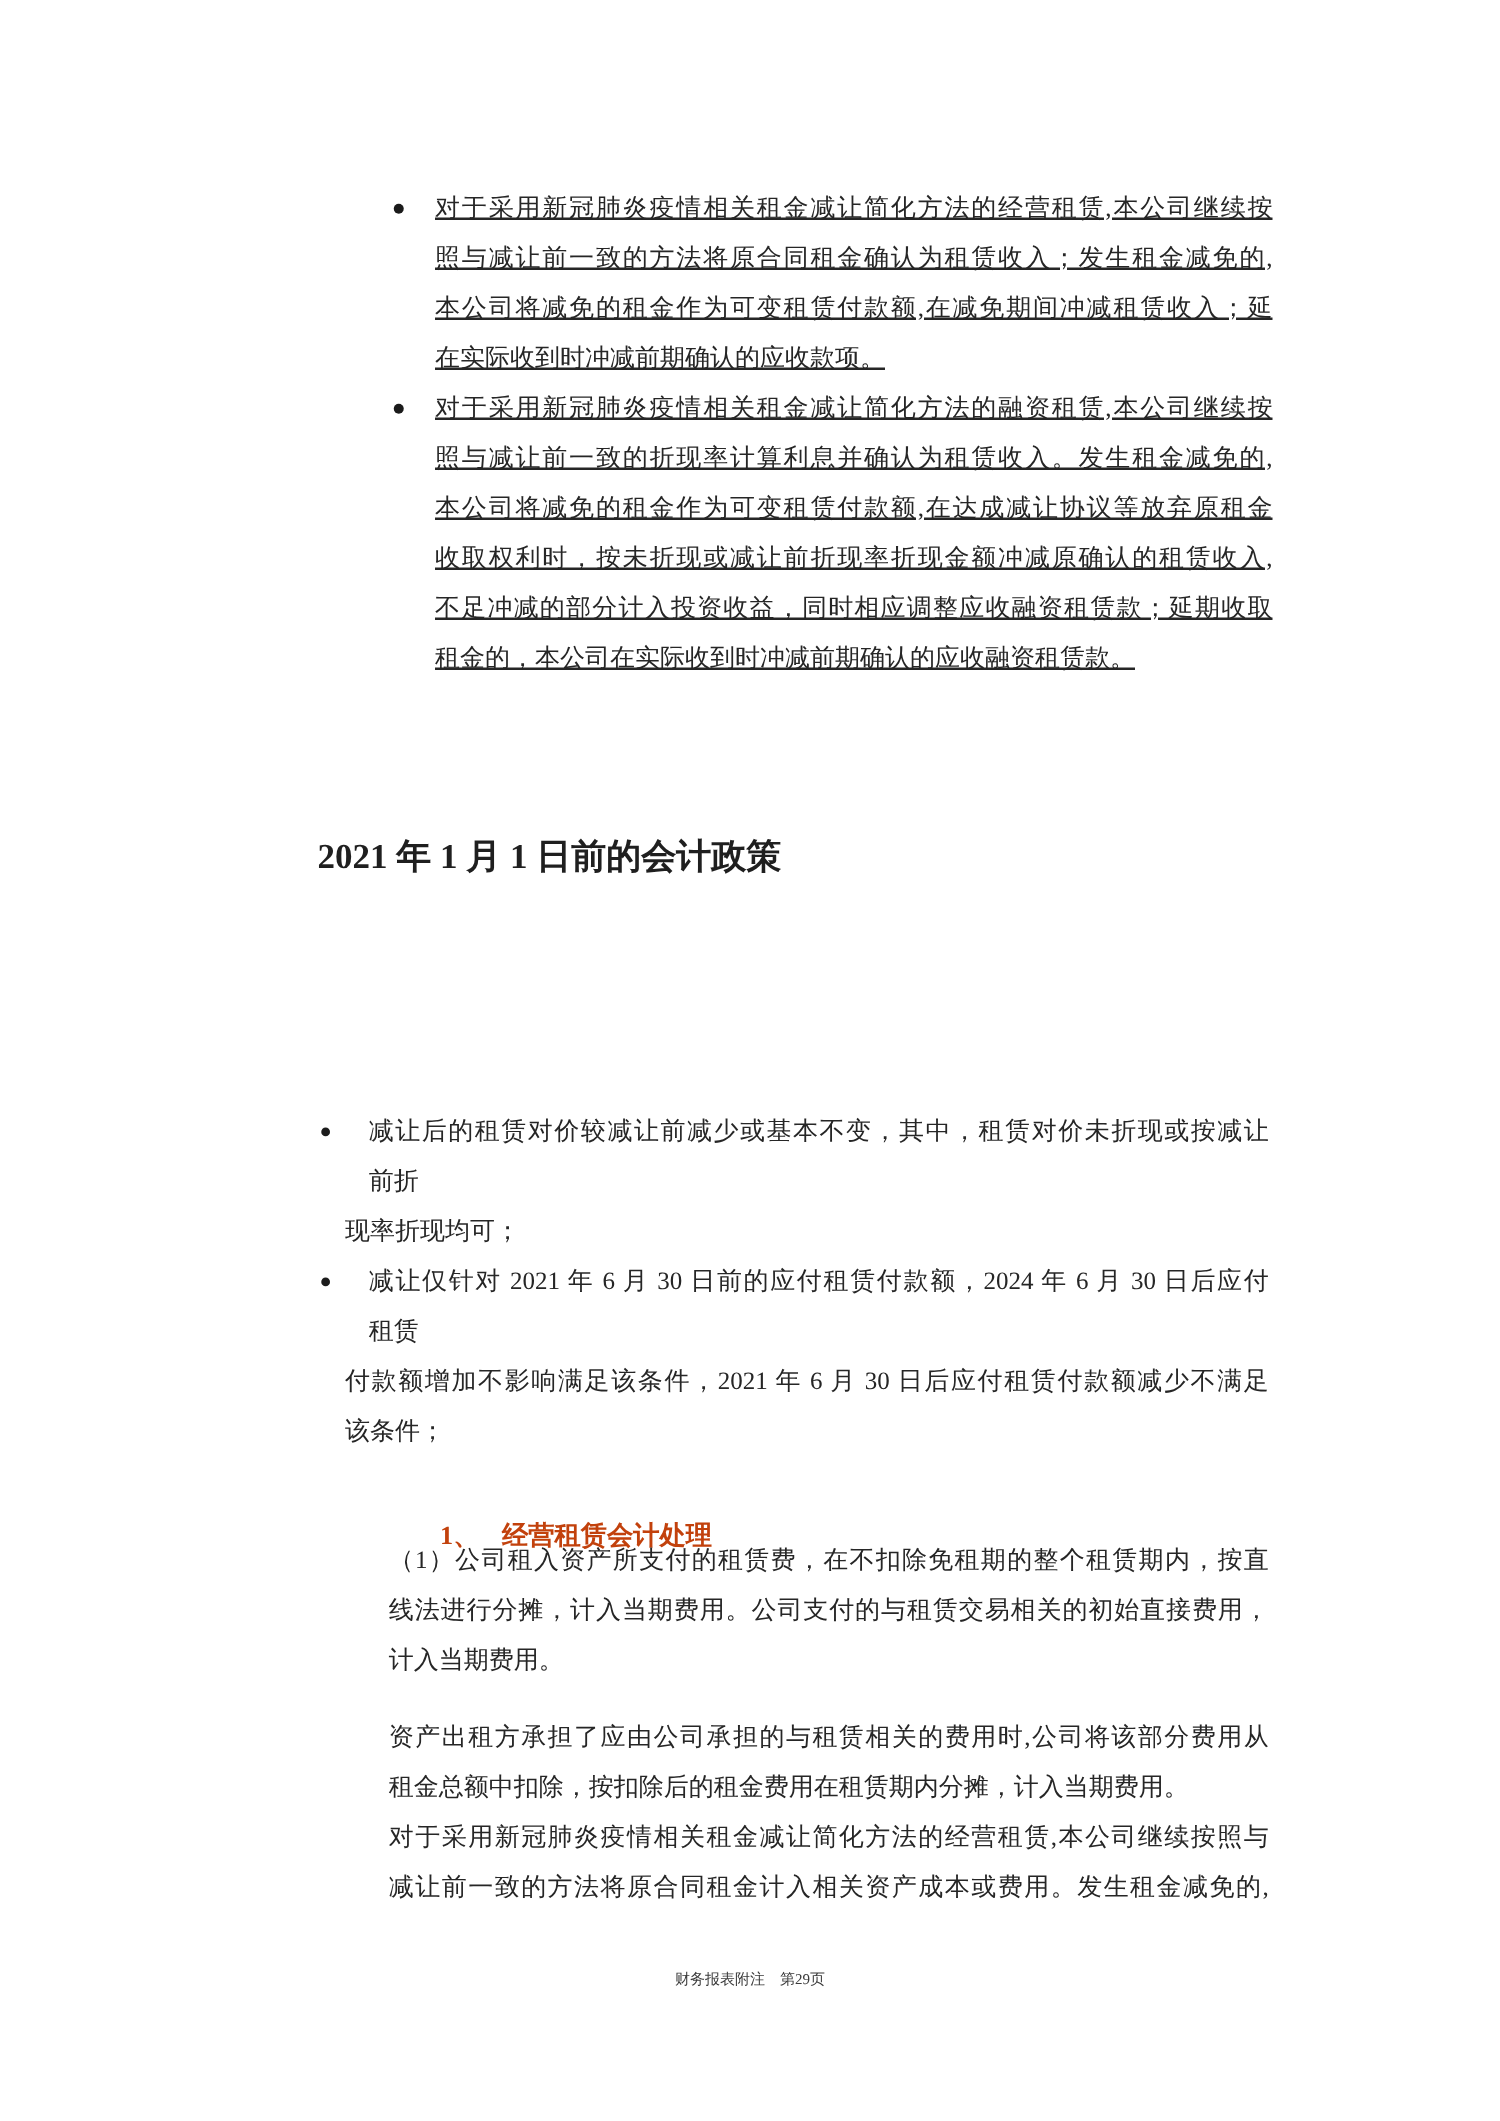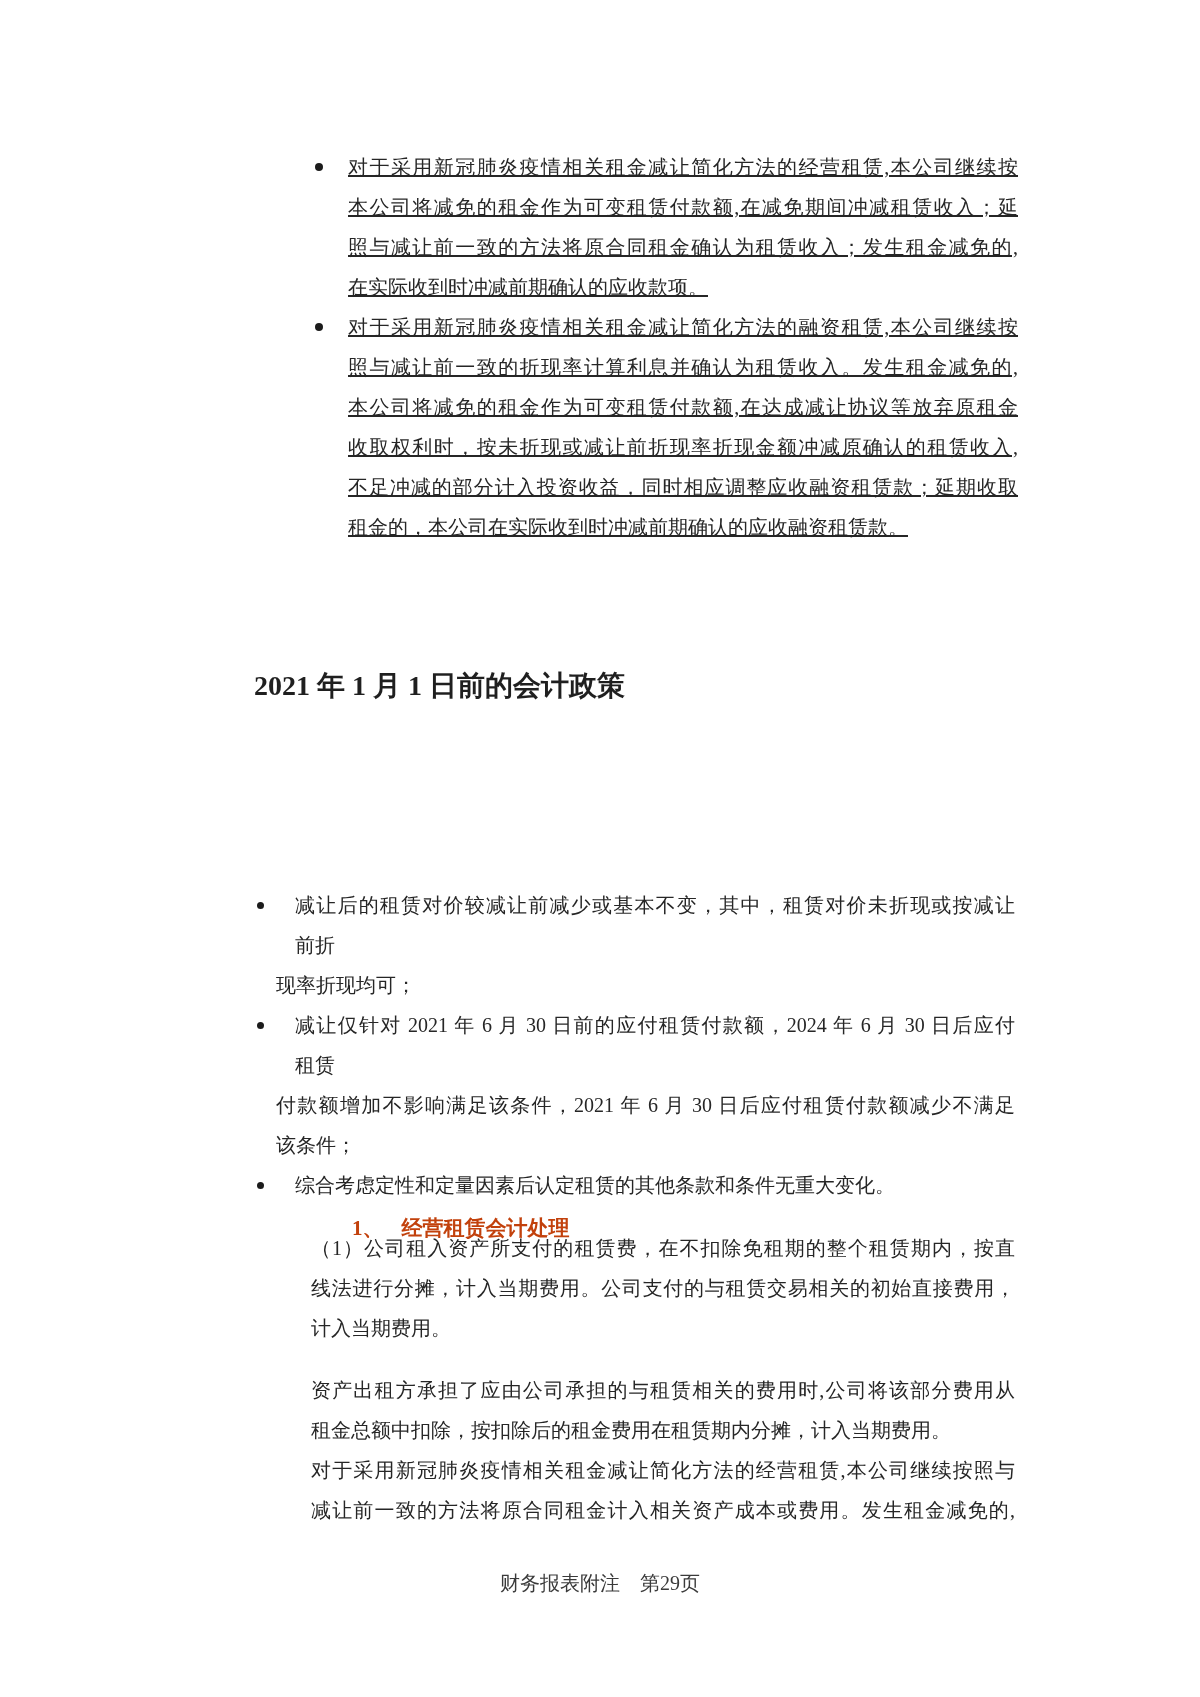--- a/index.html
+++ b/index.html
@@ -56,35 +56,35 @@
   .num-heading .num{margin-right:18px;}
   
   .subp{left:311px;width:704px;}
   .subp1{top:1228px;}
   .subp2{top:1370px;}
   .subp3{top:1450px;}
   
   .footer{
     left:0;top:1568px;width:1200px;
     text-align:center;
-    font-size:20px;line-height:30px;color:#3a3a3a;
+    font-size:12px;line-height:30px;color:#3a3a3a;
   }
 </style>
 </head>
 <body>
 
 <div class="page">
 
   <section class="abs top-list">
     <div class="li">
       <span class="dot"></span>
       <div class="li-body">
           <div class="line j">对于采用新冠肺炎疫情相关租金减让简化方法的经营租赁,本公司继续按</div>
+          <div class="line j">照与减让前一致的方法将原合同租金确认为租赁收入；发生租金减免的,</div>
           <div class="line j">本公司将减免的租金作为可变租赁付款额,在减免期间冲减租赁收入；延</div>
-          <div class="line j">照与减让前一致的方法将原合同租金确认为租赁收入；发生租金减免的,</div>
           <div class="line">在实际收到时冲减前期确认的应收款项。</div>
         </div>
     </div>
     <div class="li">
       <span class="dot"></span>
       <div class="li-body">
           <div class="line j">对于采用新冠肺炎疫情相关租金减让简化方法的融资租赁,本公司继续按</div>
           <div class="line j">照与减让前一致的折现率计算利息并确认为租赁收入。发生租金减免的,</div>
           <div class="line j">本公司将减免的租金作为可变租赁付款额,在达成减让协议等放弃原租金</div>
           <div class="line j">收取权利时，按未折现或减让前折现率折现金额冲减原确认的租赁收入,</div>
@@ -112,26 +112,20 @@
       <span class="dot"></span>
       <div class="cond-body">
           <div class="line j">减让仅针对 2021 年 6 月 30 日前的应付租赁付款额，2024 年 6 月 30 日后应付</div>
           <div class="line">租赁</div>
         </div>
       <div class="hang">
           <div class="line j">付款额增加不影响满足该条件，2021 年 6 月 30 日后应付租赁付款额减少不满足</div>
           <div class="line">该条件；</div>
         </div>
     </div>
-    <div class="cond">
-      <span class="dot"></span>
-      <div class="cond-body">
-          <div class="line">综合考虑定性和定量因素后认定租赁的其他条款和条件无重大变化。</div>
-        </div>
-    </div>
   </section>
 
   <div class="abs num-heading">
     <span class="num">1、</span><span>经营租赁会计处理</span>
   </div>
 
   <div class="abs subp subp1">
       <div class="line j">（1）公司租入资产所支付的租赁费，在不扣除免租期的整个租赁期内，按直</div>
       <div class="line j">线法进行分摊，计入当期费用。公司支付的与租赁交易相关的初始直接费用，</div>
       <div class="line">计入当期费用。</div>

